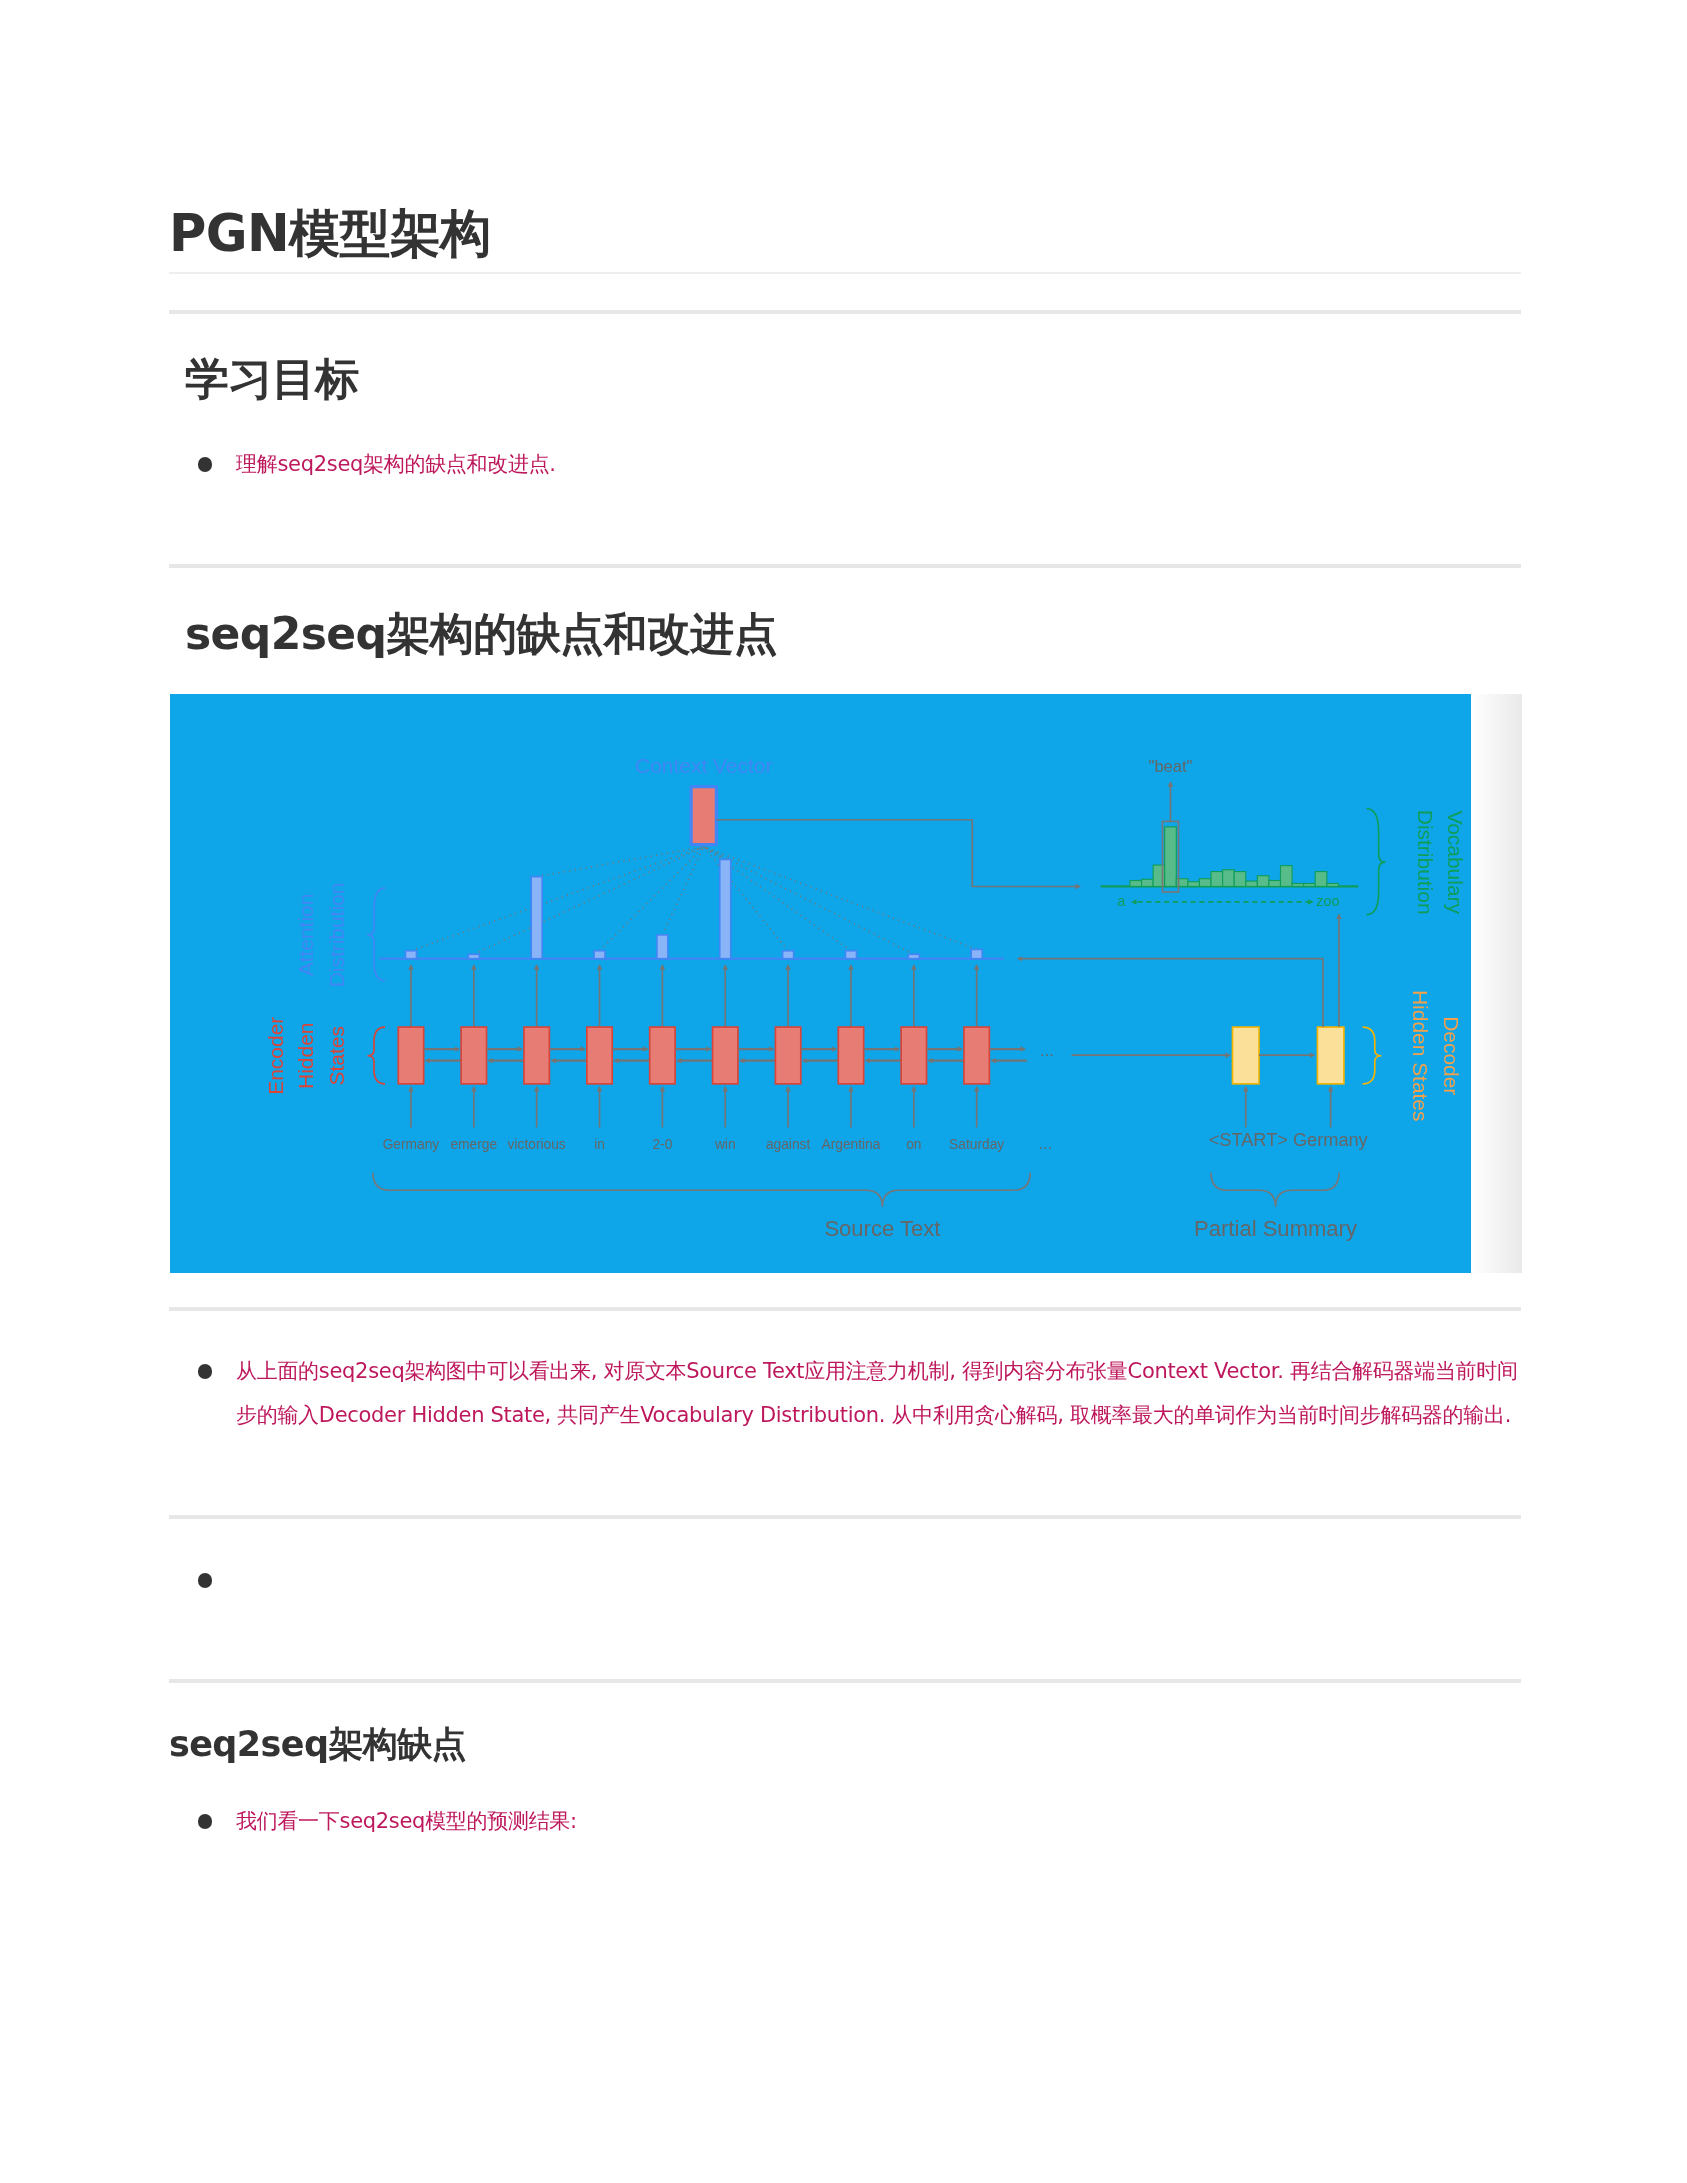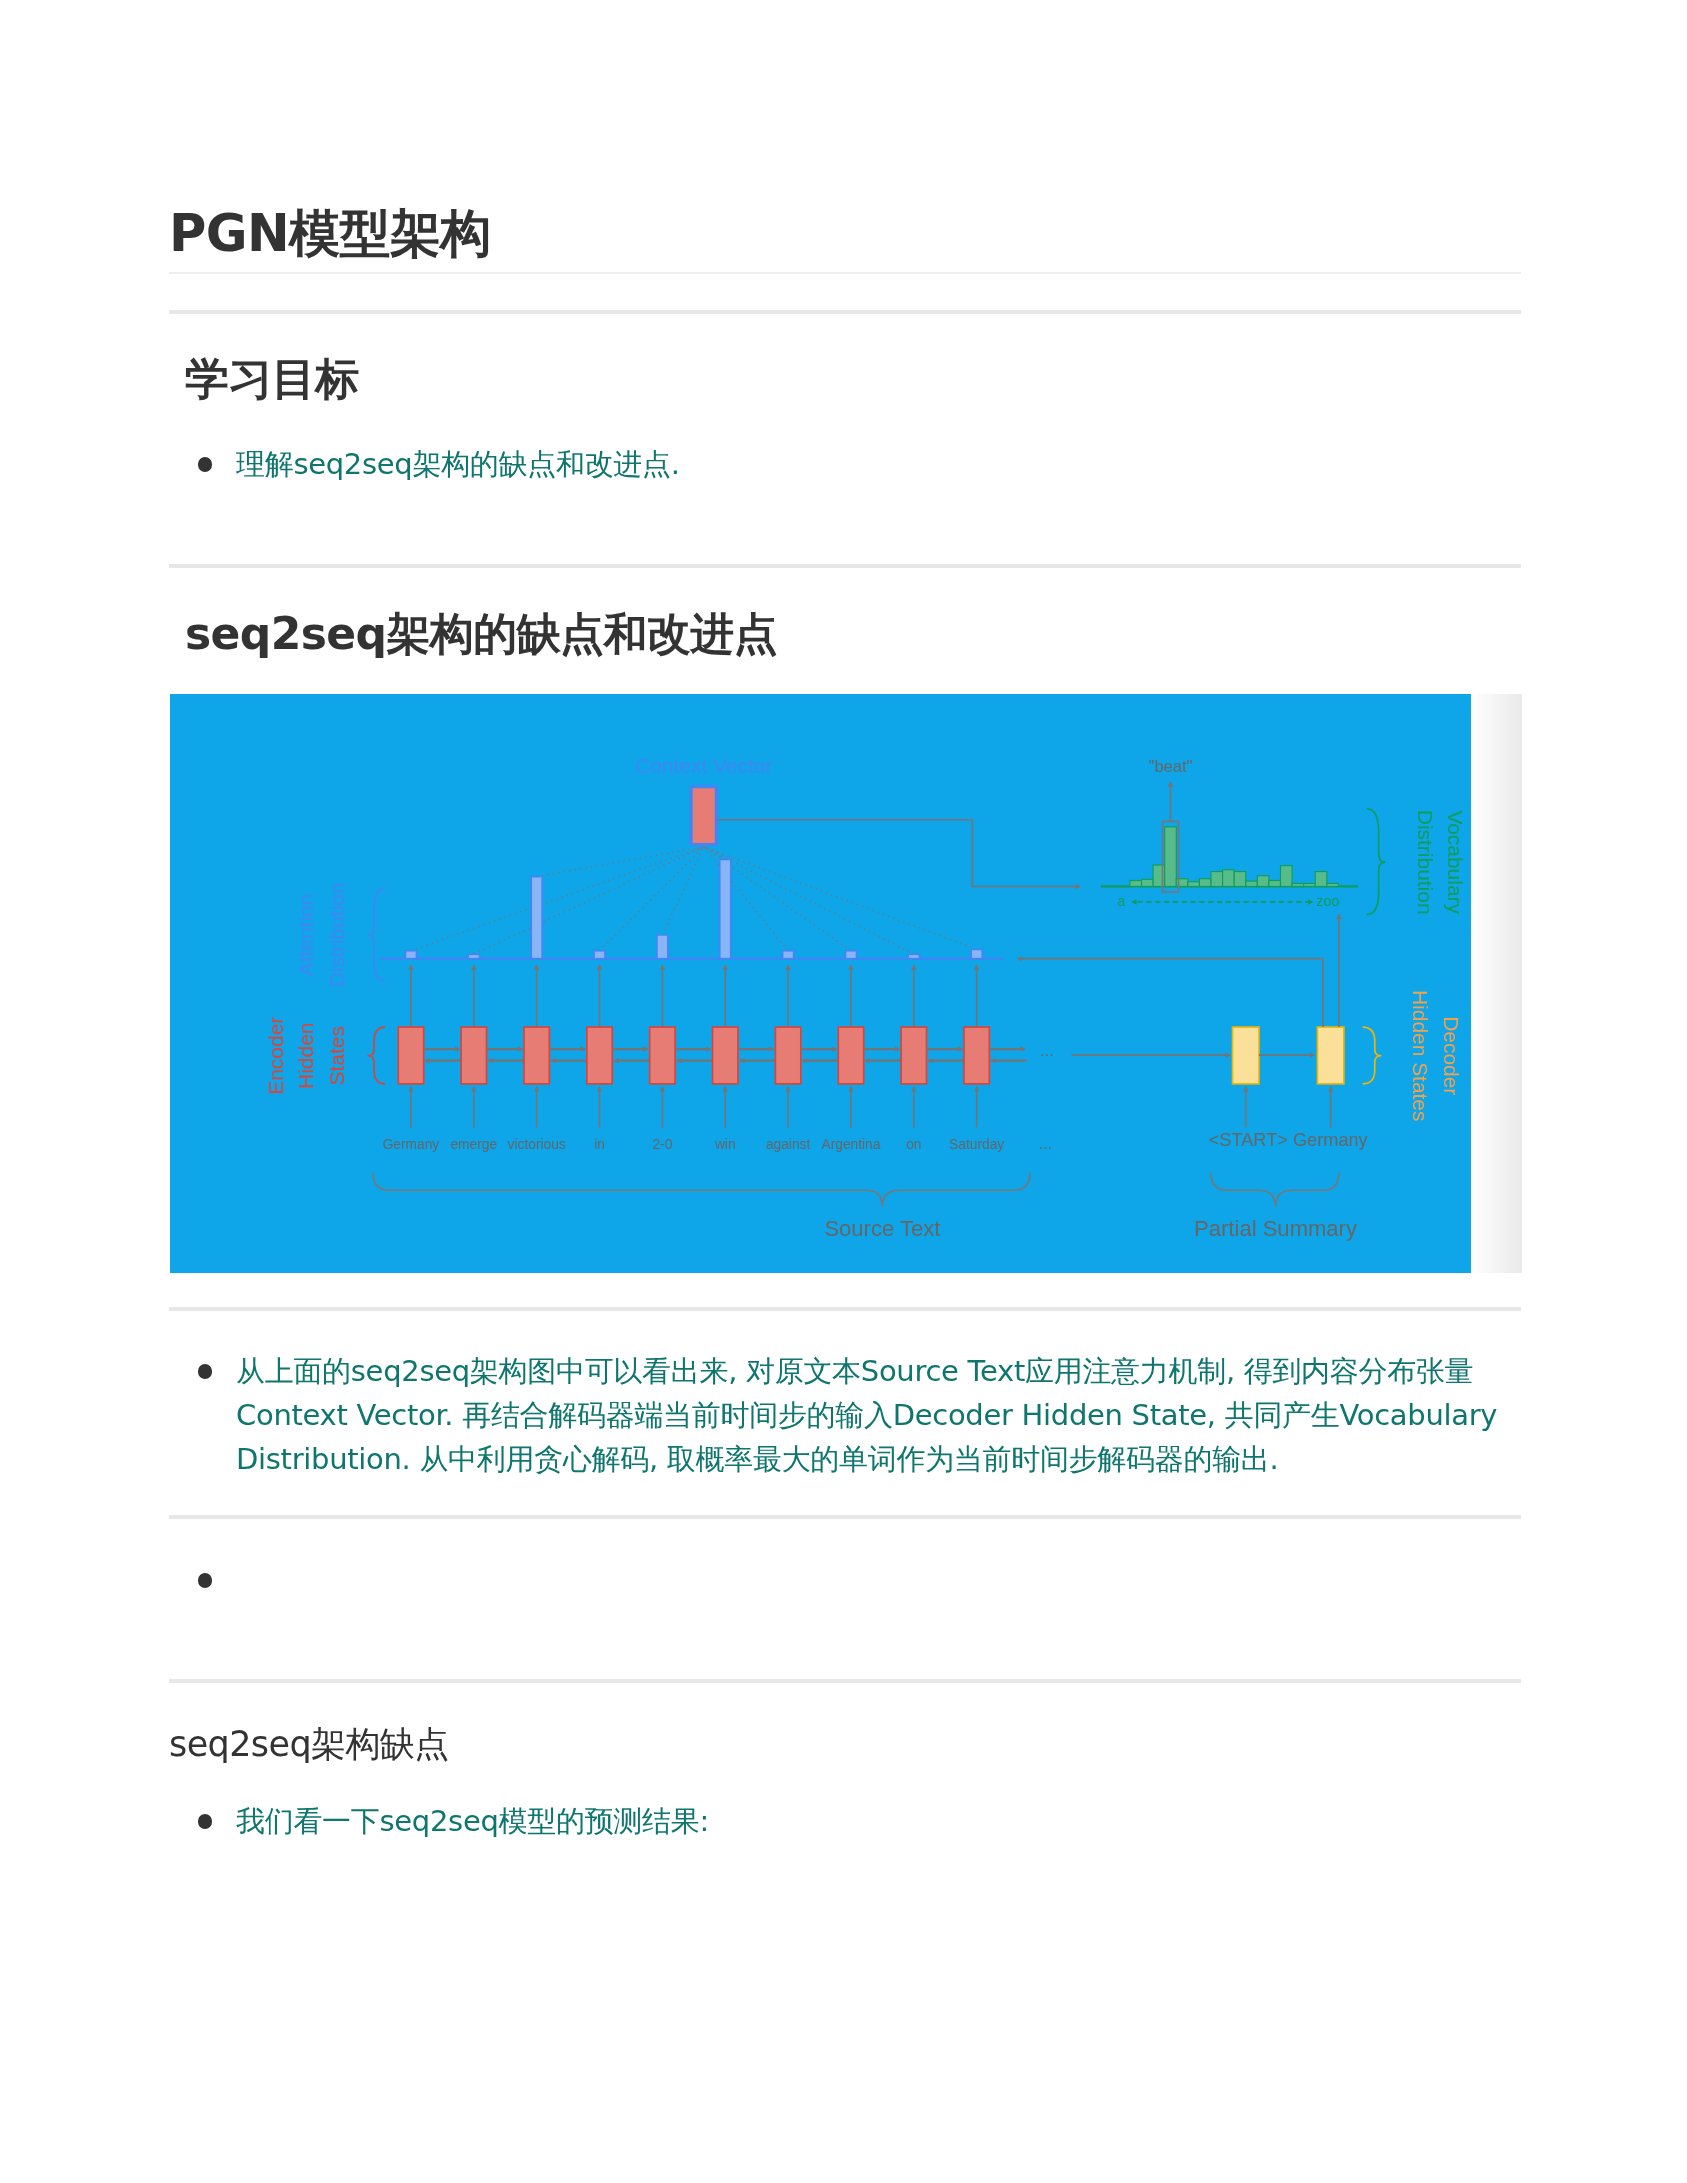--- a/index.html
+++ b/index.html
@@ -3,23 +3,23 @@
 <meta charset="utf-8">
 <style>
   html, body { margin: 0; padding: 0; background: #ffffff; }
   body { width: 1687px; height: 2183px; position: relative; overflow: hidden;
          font-family: "DejaVu Sans", "Liberation Sans", sans-serif; color: #333333; }
   .abs { position: absolute; }
   .h1 { left: 169px; top: 208px; font-size: 51px; font-weight: bold; line-height: 1; letter-spacing: -0.6px; text-align: center; }
   .h1-rule { left: 169px; top: 272px; width: 1352px; height: 2.2px; background: #eeeeee; }
   .hr { left: 169px; width: 1352px; height: 4.4px; background: #e7e7e7; }
   .h2 { left: 169px; font-size: 44px; font-weight: bold; line-height: 1; letter-spacing: -0.6px; margin-left: 16px; }
-  .h3 { left: 169px; font-size: 35px; font-weight: normal; line-height: 1; letter-spacing: -0.6px; }
+  .h3 { left: 169px; font-size: 35px; font-weight: bold; line-height: 1; letter-spacing: -0.6px; }
   ul.list { position: absolute; left: 169px; margin: 0; padding: 0; list-style: none; width: 1352px; }
-  ul.list li { position: relative; padding-left: 67px; font-size: 29px; line-height: 44px; color: #0f766e; letter-spacing: -0.3px; }
+  ul.list li { position: relative; padding-left: 67px; font-size: 21px; line-height: 44px; color: #be185d; letter-spacing: -0.3px; }
   ul.list li .bullet { position: absolute; left: 29px; top: 15.4px; width: 14.3px; height: 14.3px; border-radius: 50%; background: #333; }
   .figure { left: 170px; top: 694px; width: 1352px; height: 579px; background: #0ea5e9; overflow: hidden; }
   .figure .shade { position: absolute; right: 0; top: 0; width: 51px; height: 100%;
                    background: linear-gradient(to right, #ffffff, #e9e9e9); }
   svg text { font-family: "Liberation Sans", sans-serif; }
 </style>
 </head>
 <body>
 
 <div class="abs h1">PGN模型架构</div>

